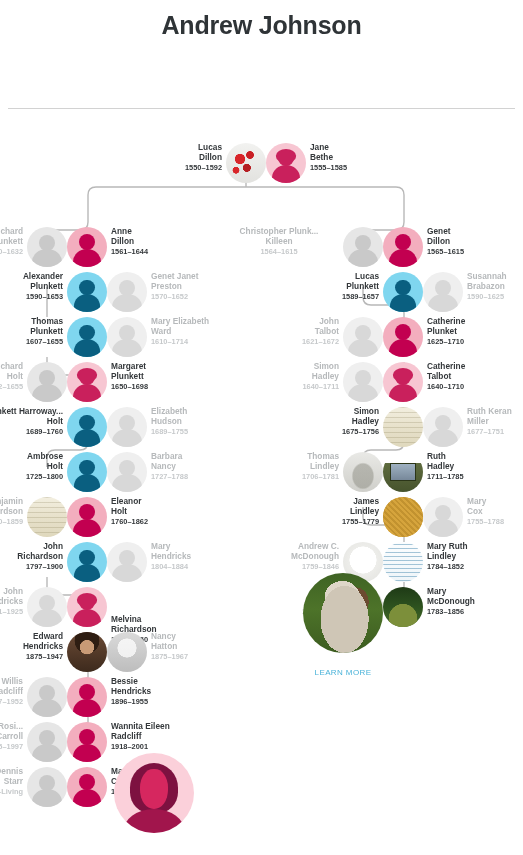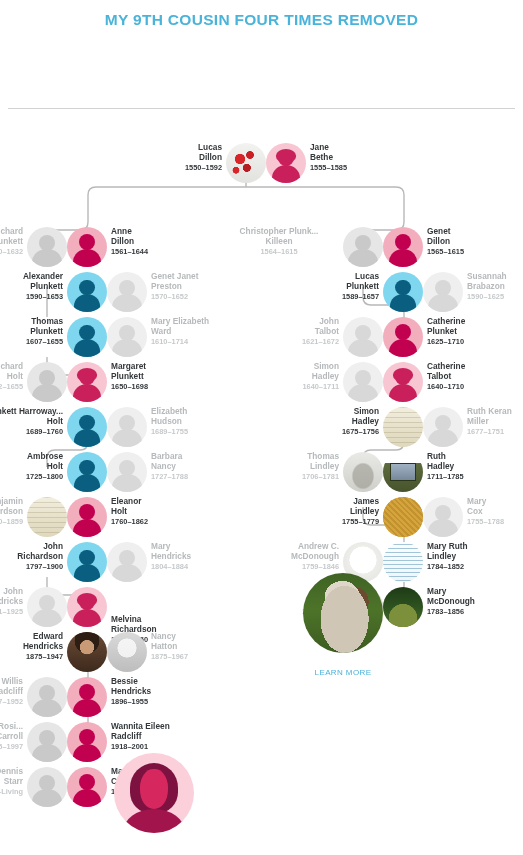--- a/index.html
+++ b/index.html
@@ -149,21 +149,21 @@
     text-align:center; font-size: 8px; color:#4ab3d9; letter-spacing: .4px;
     font-weight: normal; cursor:pointer;
   }
 </style>
 </head>
 <body>
 
 <div id="page">
 
   <div class="header">
-    <div class="hdr-rel">MY 9TH COUSIN FOUR TIMES REMOVED</div>
+    <div class="hdr-name">Andrew Johnson</div>
   </div>
   <div class="divider"></div>
 
   <div class="tree">
 
     <svg class="conn-layer" viewBox="0 0 523 855" width="523" height="855">
       <g fill="none" stroke="#b8b8b8" stroke-width="1.4">
 
         <path d="M246,172 L246,187"></path>
         <path d="M88,212 L88,195 Q88,187 96,187 L396,187 Q404,187 404,195 L404,212"></path>

